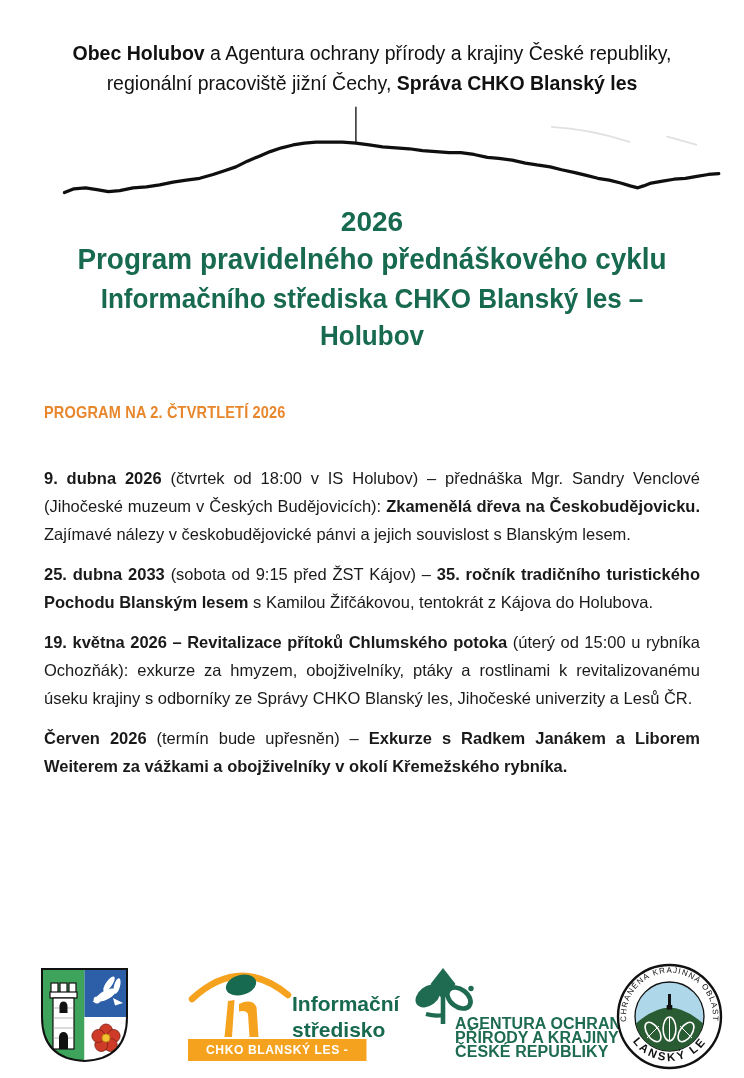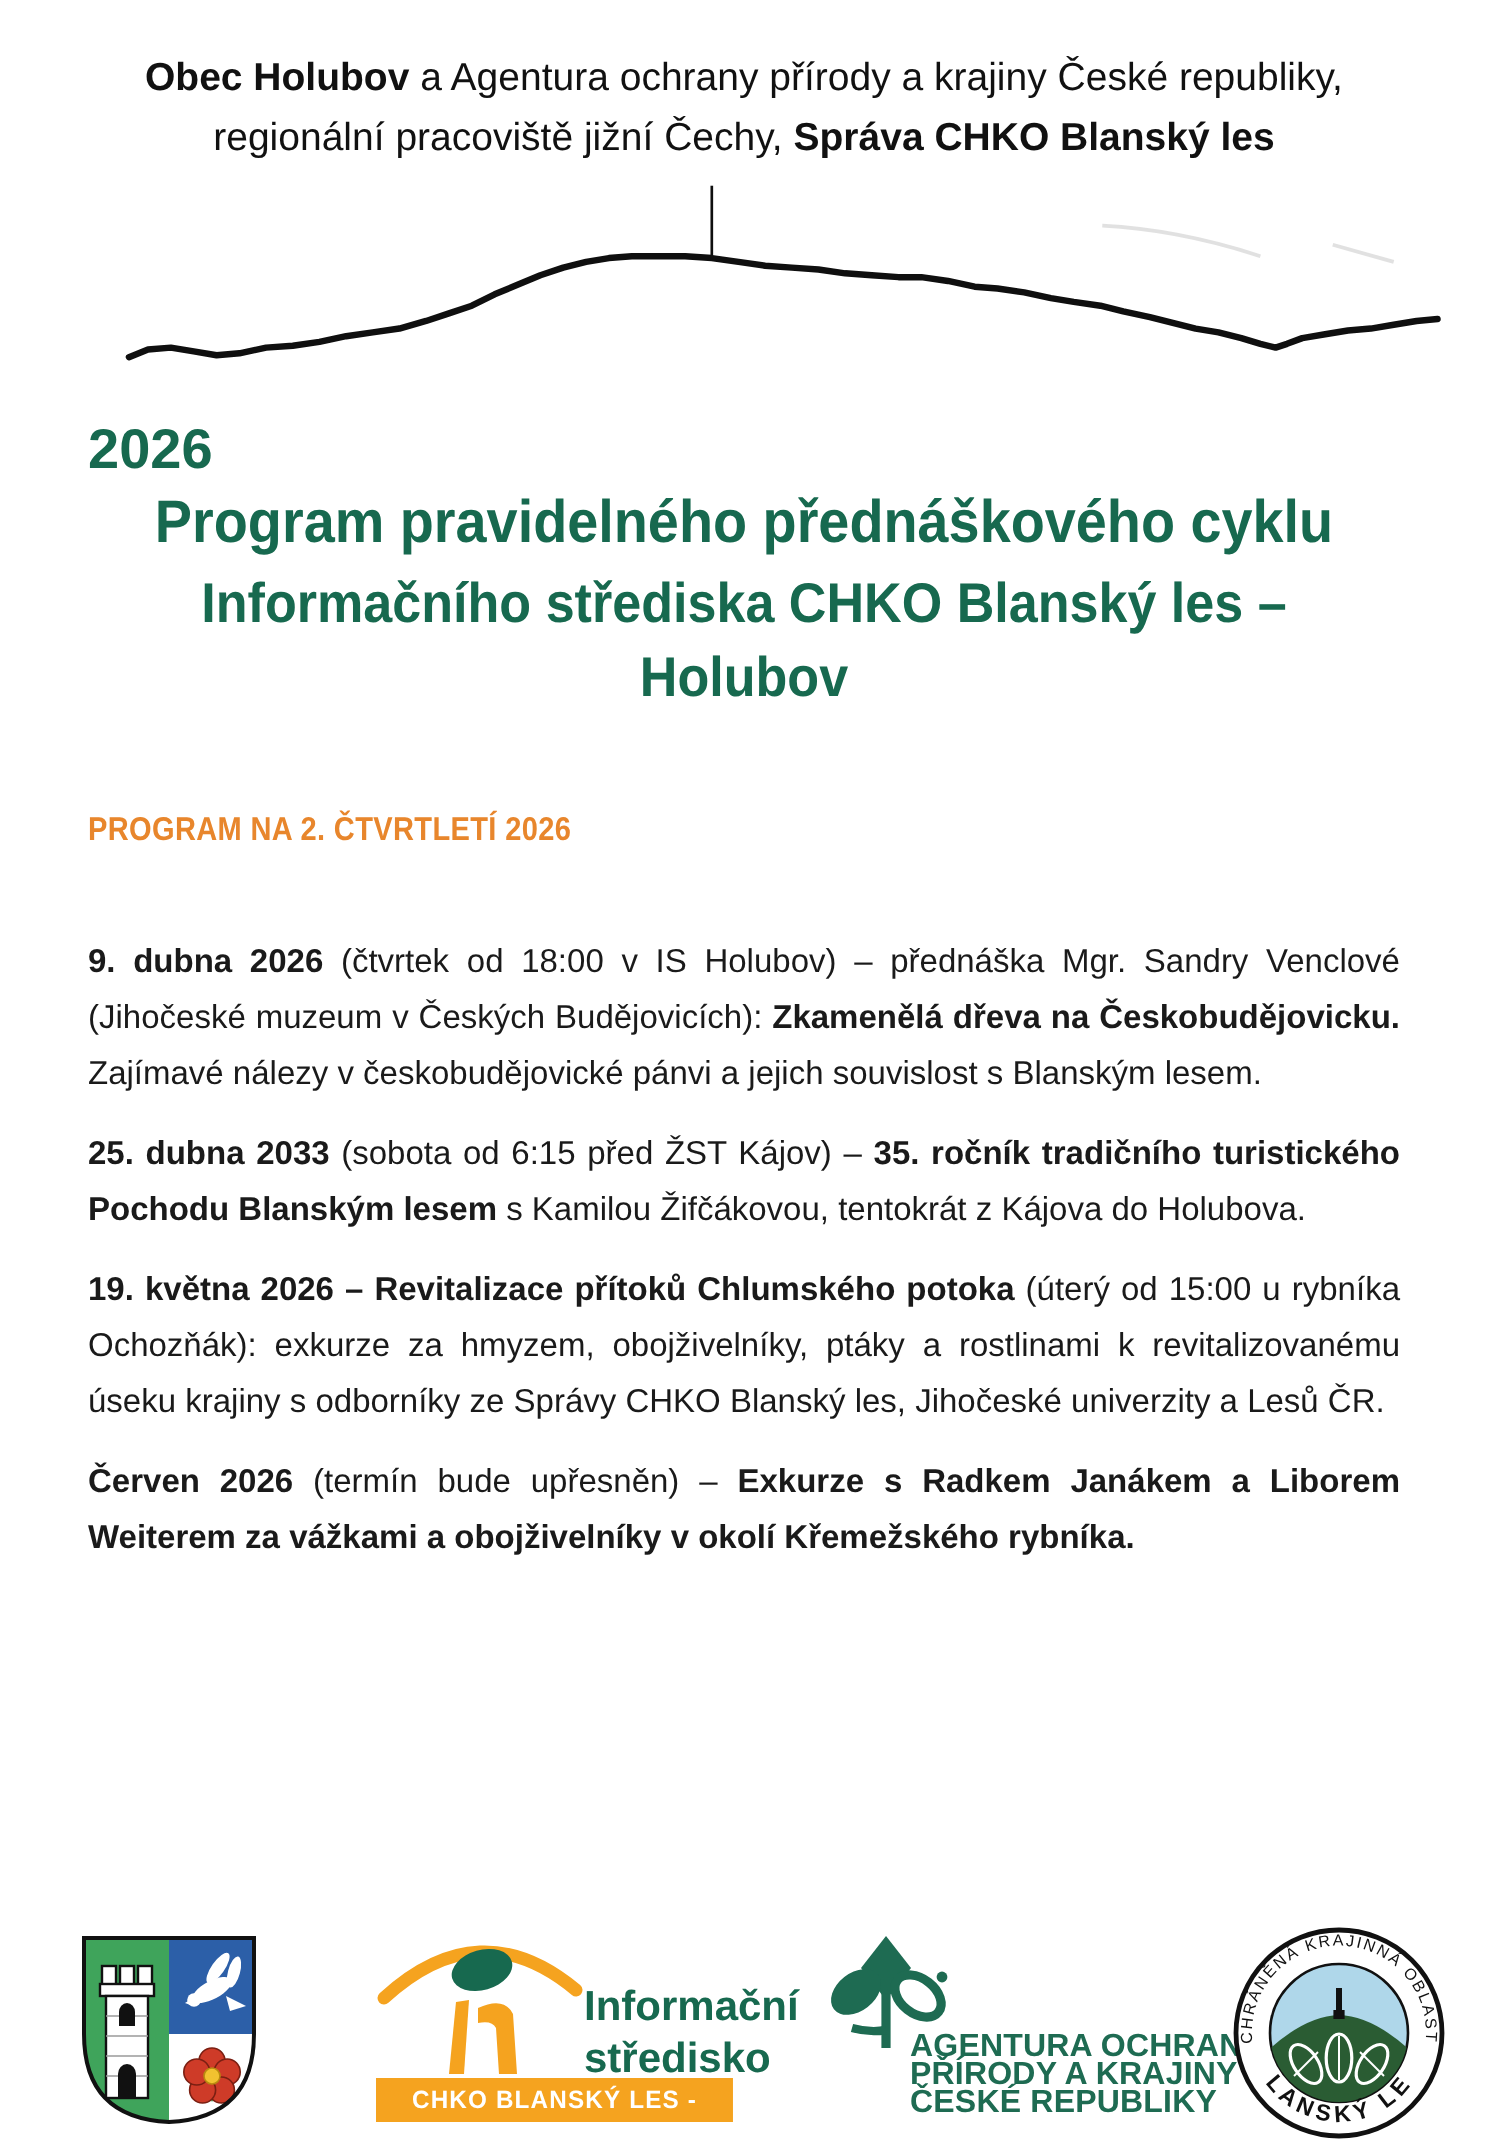--- a/index.html
+++ b/index.html
@@ -5,32 +5,32 @@
   html,body { margin:0; padding:0; background:#fff; }
   .page {
     position:relative; width:744px; height:1078px; margin:0 auto;
     background:#ffffff; color:#1a1a1a; overflow:hidden;
     font-family:"Liberation Sans","DejaVu Sans",sans-serif;
   }
   .content { padding:0 44px; }
 
   
   .header-text {
-    padding-top:24px; text-align:center;
+    padding-top:38px; text-align:center;
     font-size:19.5px; line-height:30px; color:#111;
   }
   .header-text b { font-weight:700; }
 
   
   .mountain-wrap { margin-top:6px; text-align:center; }
   .mountain-wrap svg { display:block; margin:0 auto; }
 
   
   .year-heading {
-    margin-top:18px; text-align:left;
+    margin-top:1px; text-align:center;
     font-size:28px; line-height:33px; font-weight:700; color:#17694F;
   }
   .title-line { text-align:center; font-weight:700; color:#17694F; }
   .title-line-1 { font-size:30px; line-height:42px; transform:scaleX(.93); transform-origin:50% 50%; }
   .title-line-2 { font-size:28px; line-height:37px; transform:scaleX(.93); transform-origin:50% 50%; }
 
   
   .section-heading {
     margin-top:46px; font-size:16.5px; line-height:24px; font-weight:700;
     color:#E8862C; letter-spacing:.2px;
@@ -90,21 +90,21 @@
     </div>
 
     <div class="year-heading">2026</div>
     <div class="title-line title-line-1">Program pravidelného přednáškového cyklu</div>
     <div class="title-line title-line-2">Informačního střediska CHKO Blanský les – Holubov</div>
 
     <div class="section-heading">PROGRAM NA 2. ČTVRTLETÍ 2026</div>
 
     <div class="events">
       <p><b>9. dubna 2026 </b><span>(čtvrtek od 18:00 v IS Holubov) – přednáška Mgr. Sandry Venclové (Jihočeské muzeum v Českých Budějovicích): </span><b>Zkamenělá dřeva na Českobudějovicku.</b><span> Zajímavé nálezy v českobudějovické pánvi a jejich souvislost s Blanským lesem.</span></p>
-      <p><b>25. dubna 2033 </b><span>(sobota od 6:15 před ŽST Kájov) – </span><b>35. ročník tradičního turistického Pochodu Blanským lesem</b><span> s Kamilou Žifčákovou, tentokrát z Kájova do Holubova.</span></p>
+      <p><b>25. dubna 2033 </b><span>(sobota od 9:15 před ŽST Kájov) – </span><b>35. ročník tradičního turistického Pochodu Blanským lesem</b><span> s Kamilou Žifčákovou, tentokrát z Kájova do Holubova.</span></p>
       <p><b>19. května 2026 – Revitalizace přítoků Chlumského potoka</b><span> (úterý od 15:00 u rybníka Ochozňák): exkurze za hmyzem, obojživelníky, ptáky a rostlinami k revitalizovanému úseku krajiny s odborníky ze Správy CHKO Blanský les, Jihočeské univerzity a Lesů ČR.</span></p>
       <p><b>Červen 2026 </b><span>(termín bude upřesněn) – </span><b>Exkurze s Radkem Janákem a  Liborem Weiterem za vážkami a obojživelníky v okolí Křemežského rybníka.</b></p>
     </div>
   </div>
 
   <div class="footer">
 
     <div class="logo logo-coat">
       <svg width="93" height="100" viewBox="0 0 93 100">
         <defs>

